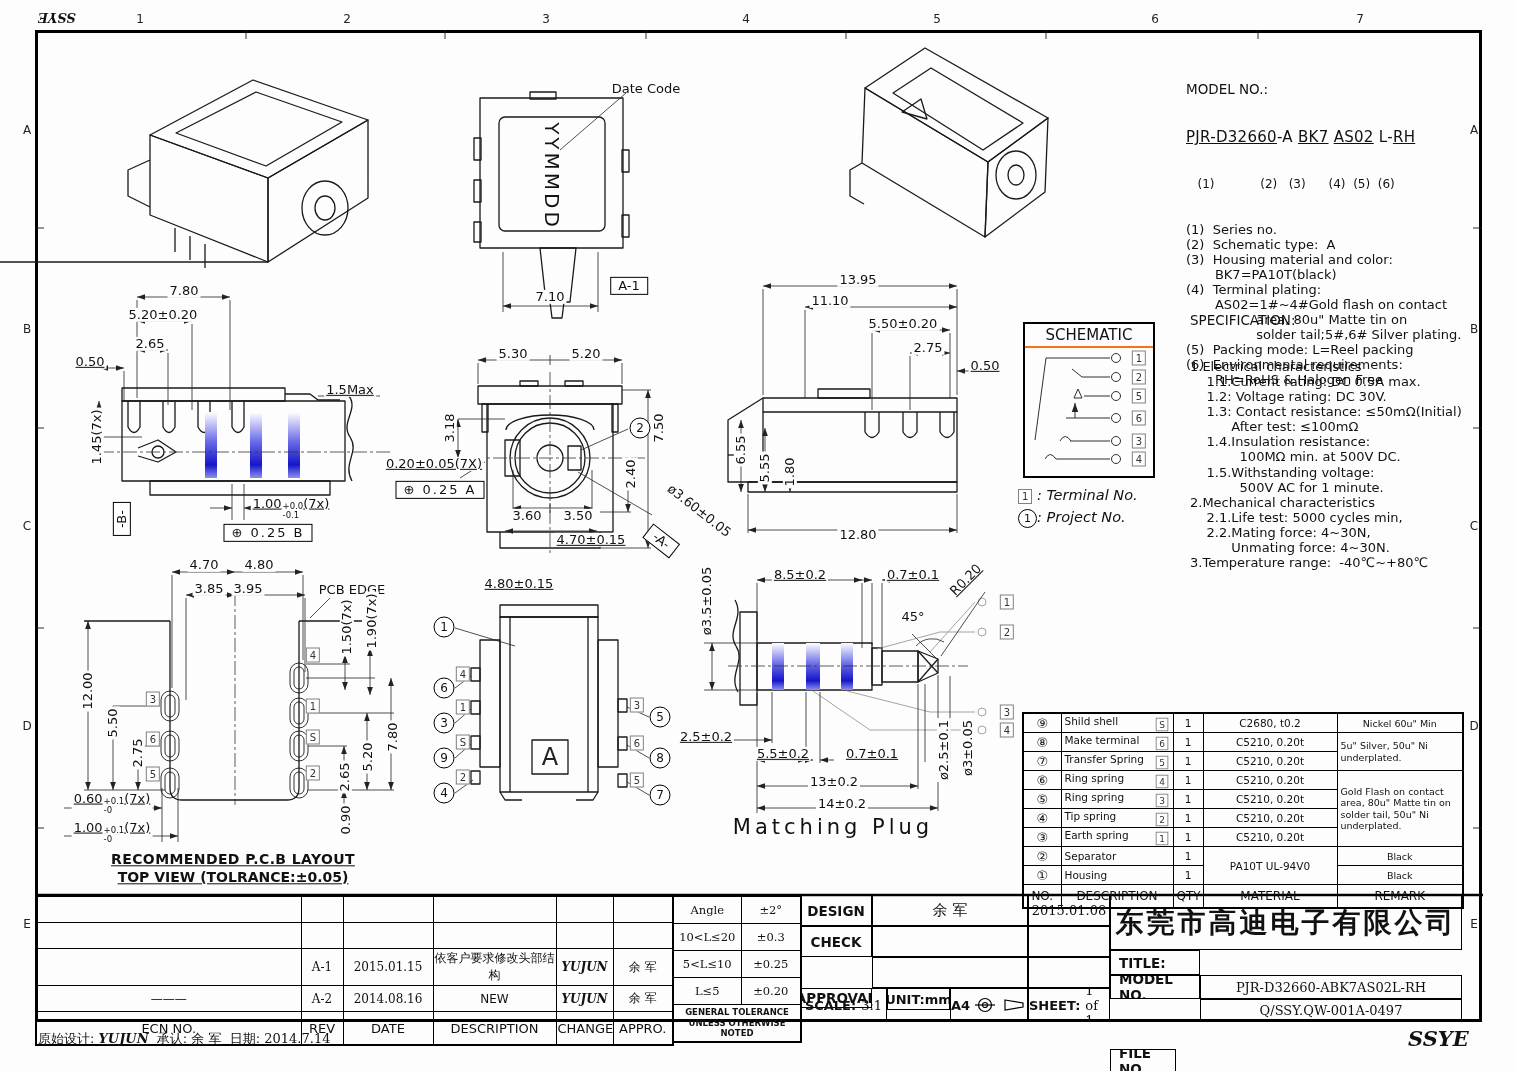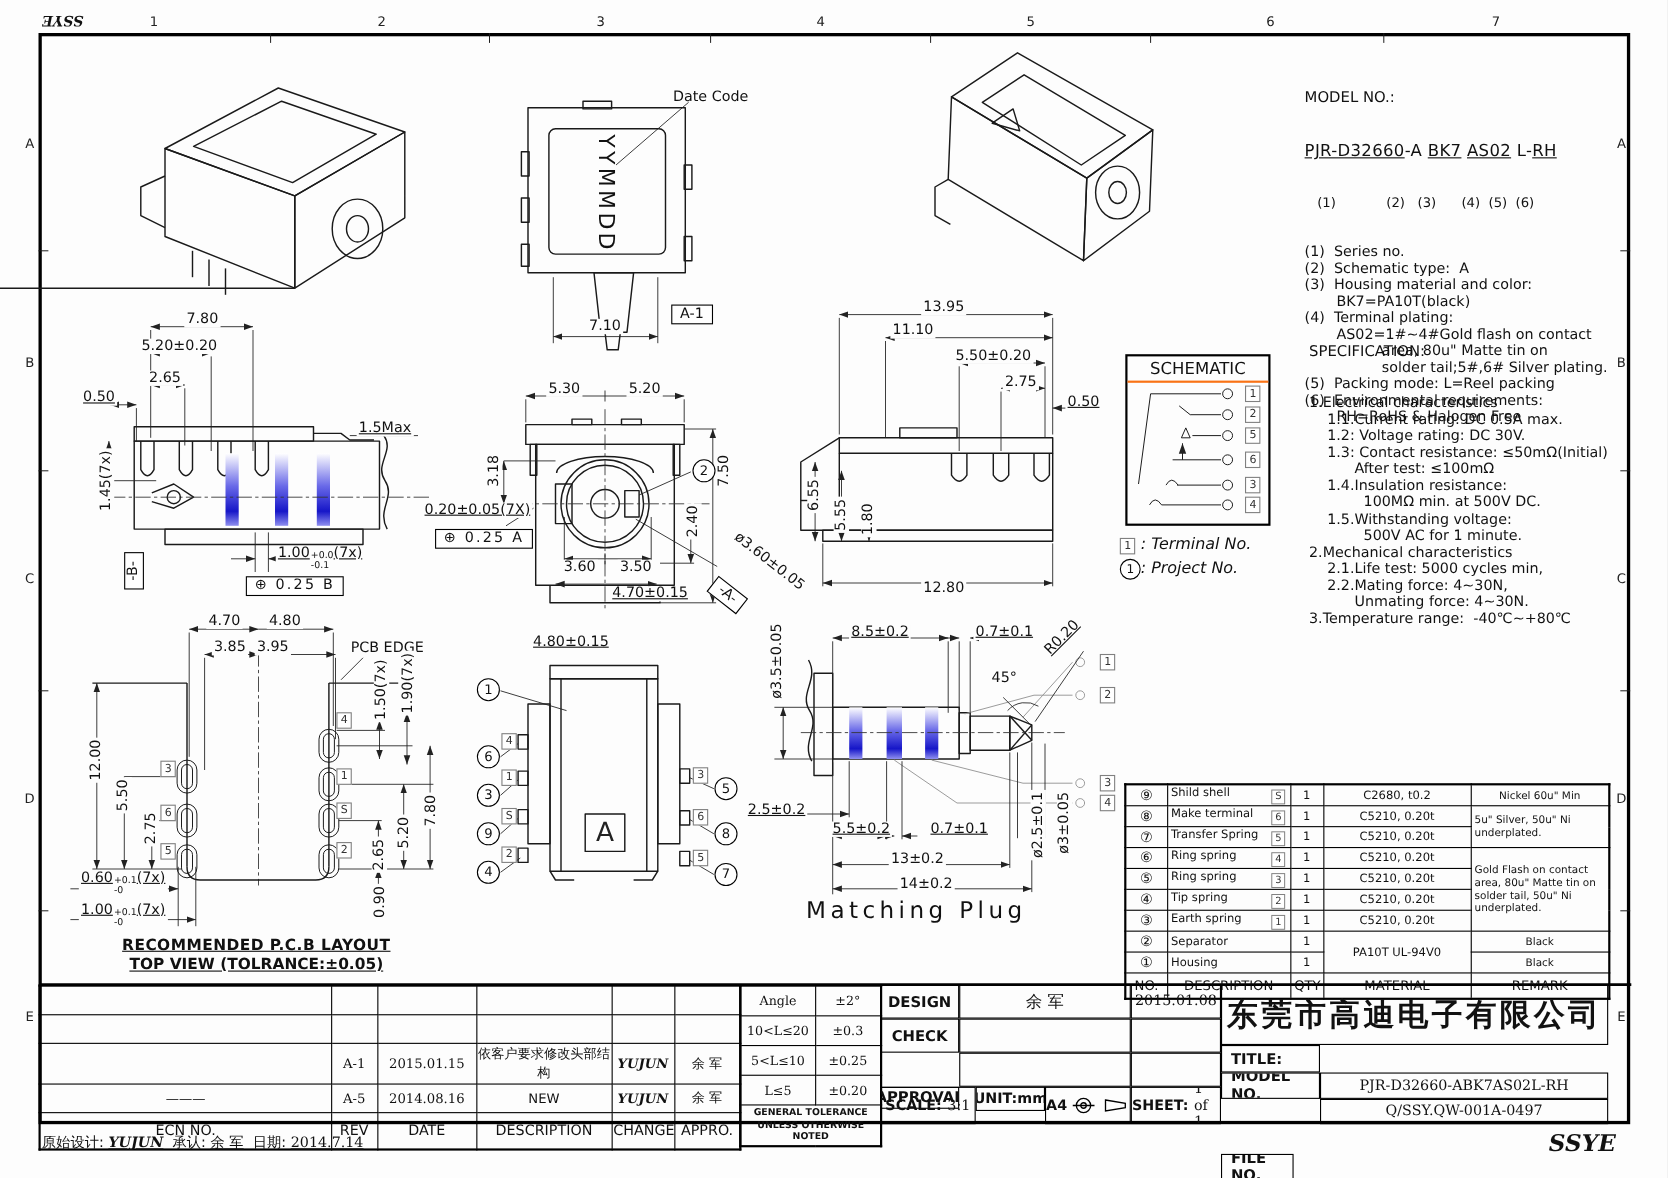--- a/index.html
+++ b/index.html
@@ -558,21 +558,21 @@
         <tr>
           <td></td>
           <td>A-1</td>
           <td>2015.01.15</td>
           <td style="font-family: &quot;DejaVu Sans&quot;, sans-serif;">依客户要求修改头部结构</td>
           <td class="script">YUJUN</td>
           <td>余 军</td>
         </tr>
         <tr>
           <td>———</td>
-          <td>A-5</td>
+          <td>A-2</td>
           <td>2014.08.16</td>
           <td style="font-family: &quot;DejaVu Sans&quot;, sans-serif;">NEW</td>
           <td class="script">YUJUN</td>
           <td>余 军</td>
         </tr>
         <tr class="hdr">
           <td>ECN NO.</td>
           <td>REV</td>
           <td>DATE</td>
           <td>DESCRIPTION</td>

